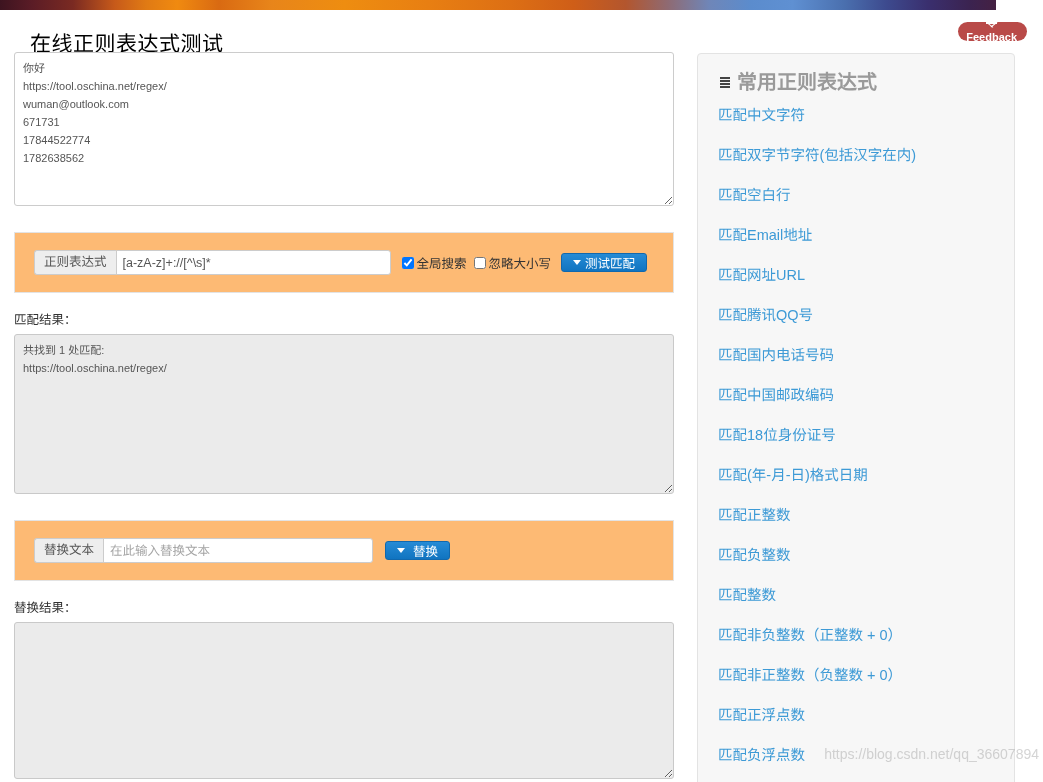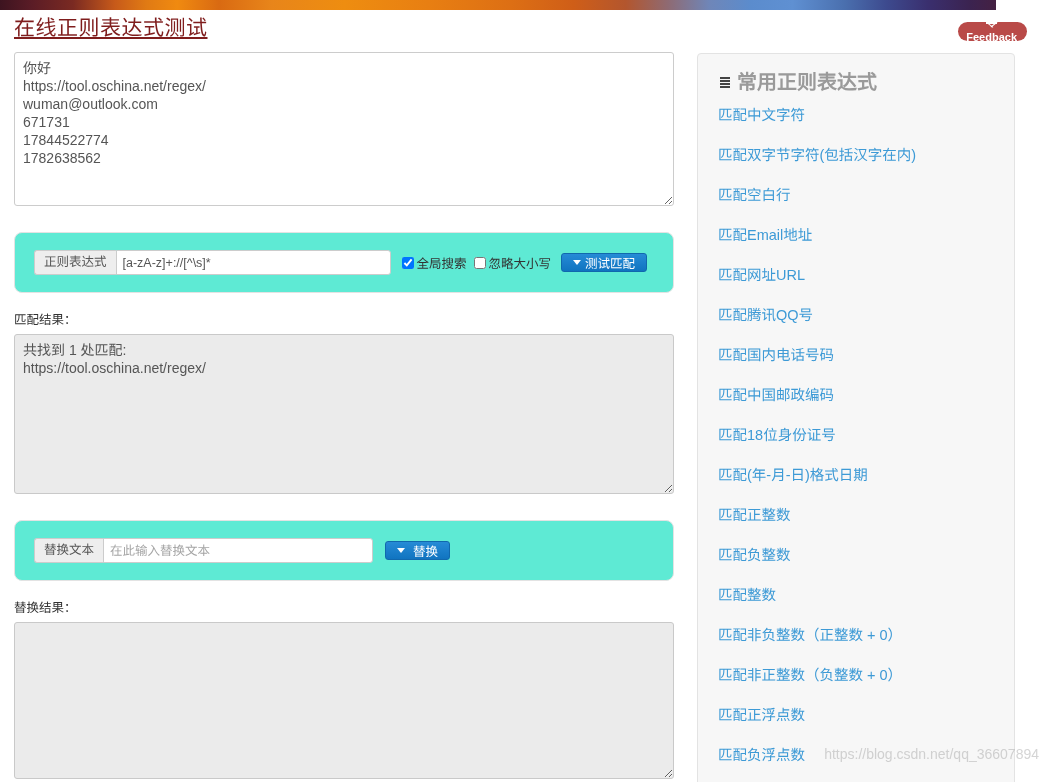--- a/index.html
+++ b/index.html
@@ -53,24 +53,24 @@
     right: 0; top: 0;
     width: 47px; height: 10px;
     background: #ffffff;
   }
 
   
   .page-title {
     position: absolute;
     left: 14px; top: 14px;
     font-size: 21px;
-    color: #7f1d1d;
+    color: #000000;
     font-weight: normal;
     letter-spacing: 0.5px;
-    margin: 0;
+    margin: 16px;
     line-height: 28px;
     text-decoration: underline;
   }
   .feedback-btn {
     position: absolute;
     right: 16px; top: 22px;
     background: #b94a48;
     color: #ffffff;
     border: none;
     border-radius: 11px;
@@ -113,44 +113,44 @@
   }
 
   textarea.ta {
     display: block;
     width: 660px;
     border: 1px solid #cccccc;
     border-radius: 3px;
     background: #ffffff;
     color: #555555;
     font-family: "Liberation Sans", "DejaVu Sans", sans-serif;
-    font-size: 14px;
+    font-size: 11px;
     line-height: 18px;
     padding: 6px 8px;
     resize: both;
     outline: none;
   }
   textarea.ta-source { height: 154px; }
   textarea.ta-result {
     height: 160px;
     background: #ebebeb;
     border: 1px solid #c9c9c9;
     color: #555555;
   }
   textarea.ta-replace-result {
     height: 157px;
     background: #ebebeb;
     border: 1px solid #c9c9c9;
   }
 
   .panel {
     width: 660px;
-    background: #5eead4;
+    background: #fdba74;
     border: 1px solid #e3e3e3;
-    border-radius: 8px;
+    border-radius: 0;
     padding: 17px 19px;
     margin-top: 26px;
   }
 
   .form-row {
     display: flex;
     align-items: center;
   }
   .input-group {
     display: flex;

